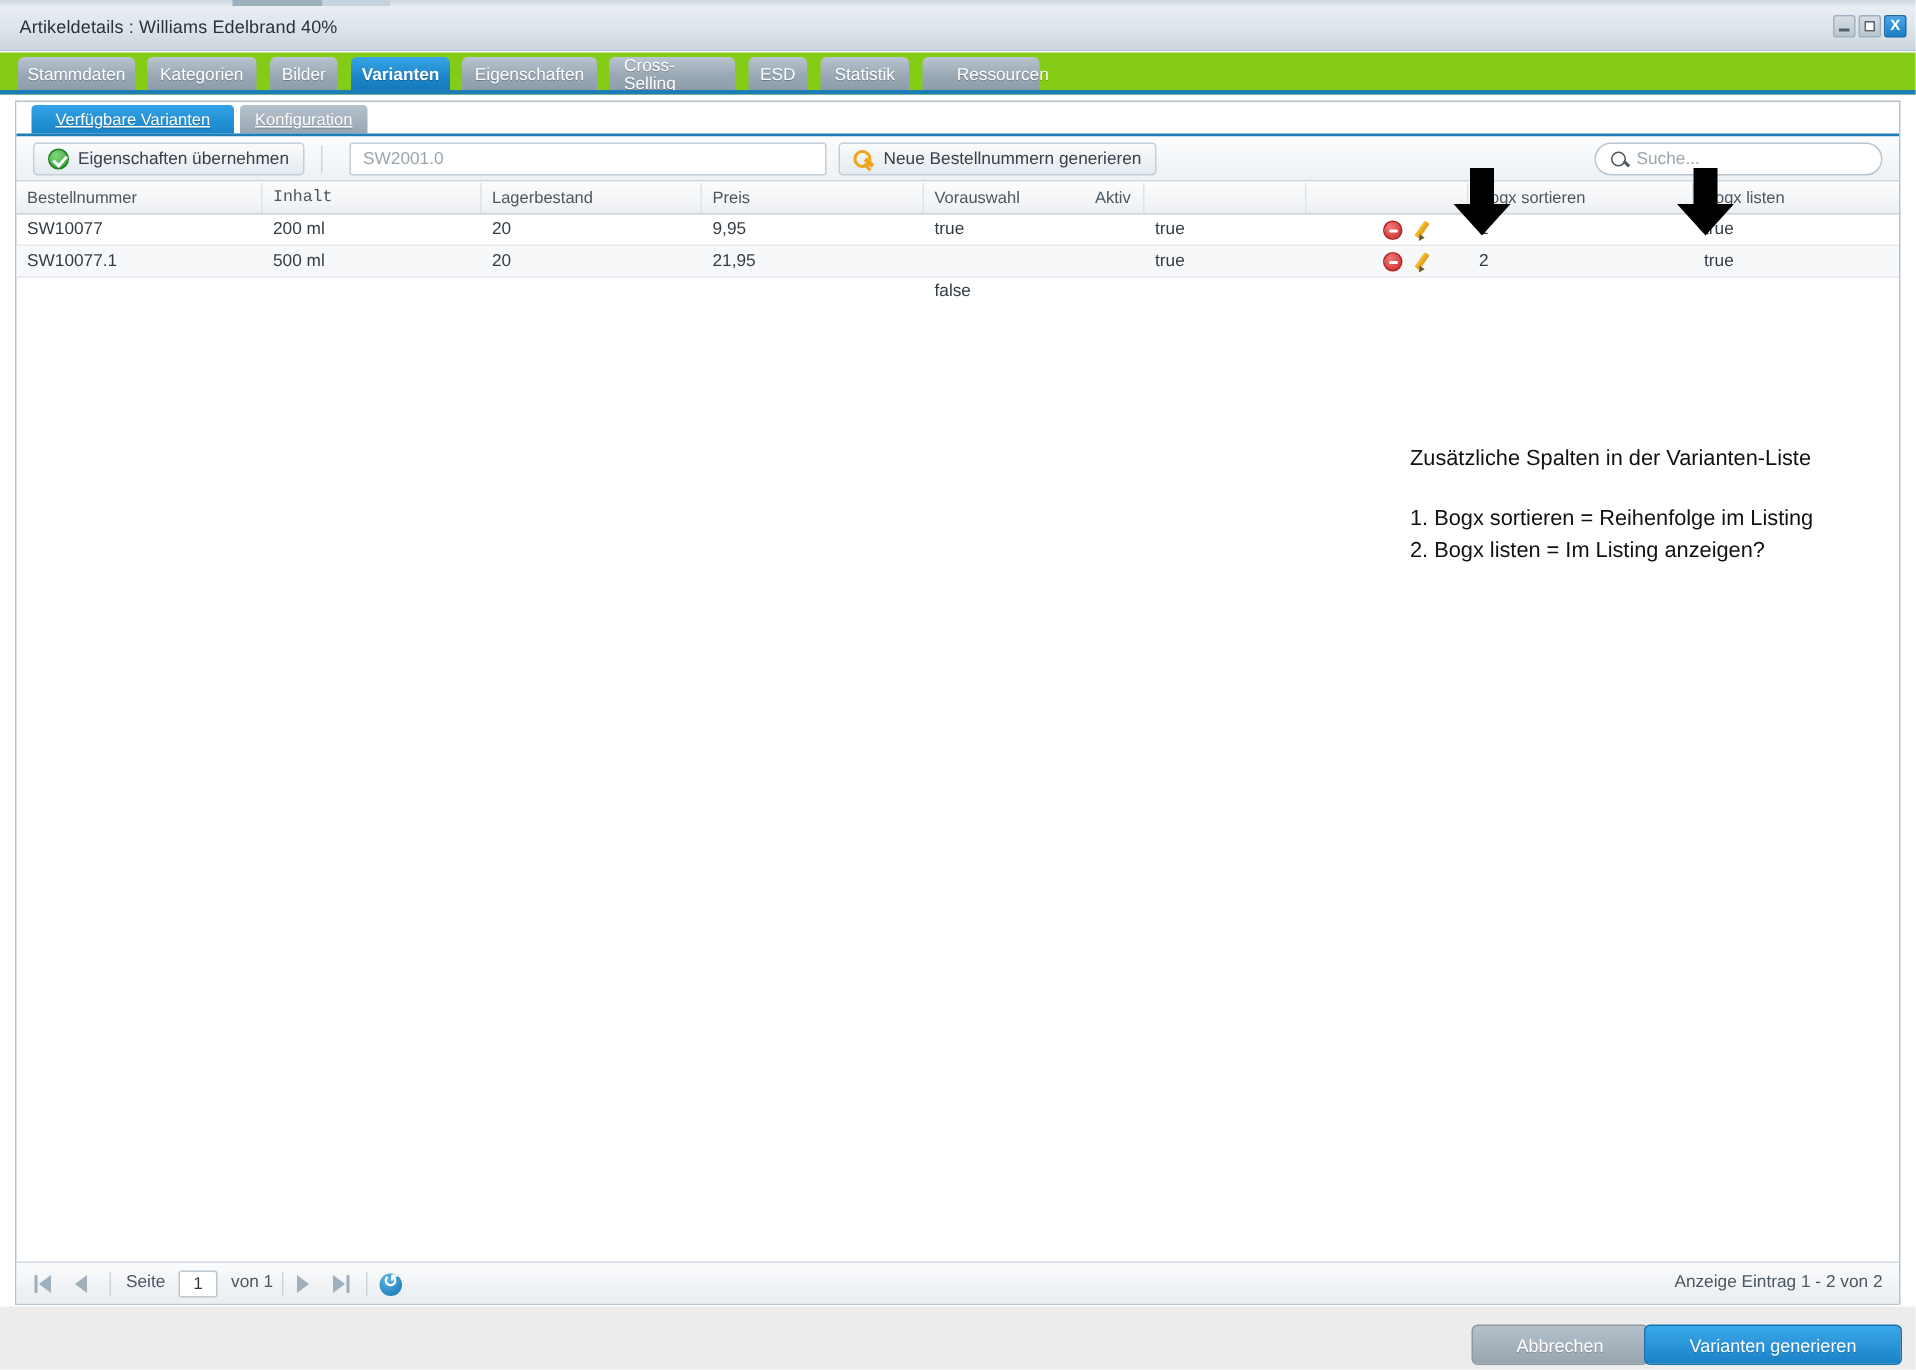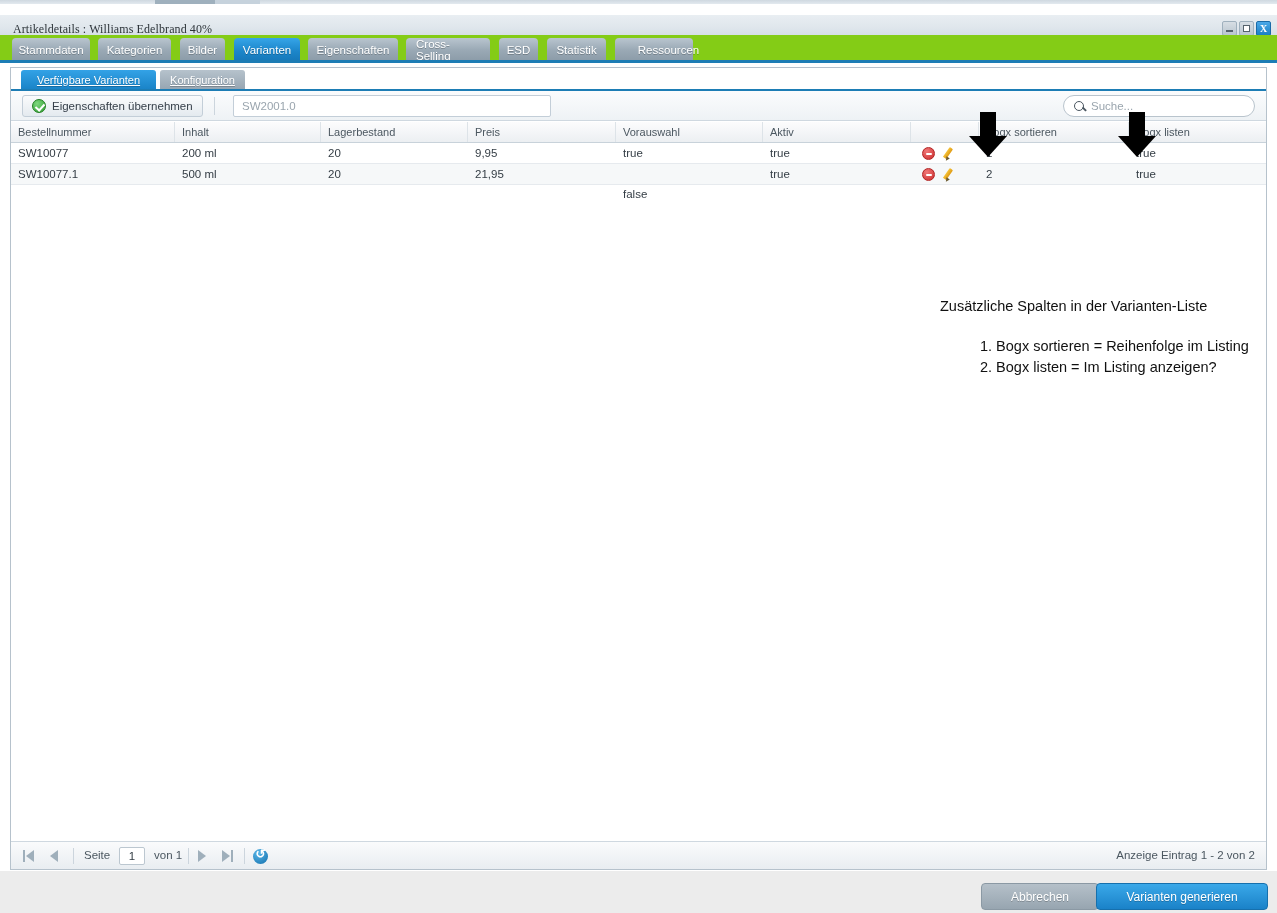--- a/index.html
+++ b/index.html
@@ -27,24 +27,23 @@
   }
 
   
   #window {
     position: absolute; left: 0; top: 4px; width: 1277px; height: 909px;
     background: #ffffff;
   }
 
   
   #titlebar {
-    position: absolute; left: 0; top: 11px; width: 1277px; height: 30px;
+    position: absolute; left: 0; top: 0; width: 1277px; height: 30px;
     background: linear-gradient(to bottom, #e9eef2 0%, #dfe6ec 45%, #ccd6de 100%);
     border-bottom: 1px solid #b4c1cc;
-    font-family: Liberation Serif, serif;
   }
   #titlebar .title {
     position: absolute; left: 13px; top: 7px;
     font-size: 12px; color: #2c3338; font-weight: normal;
     letter-spacing: 0.1px;
   }
   .winbtns { position: absolute; right: 6px; top: 6px; display: flex; gap: 2px; }
   .winbtn {
     width: 15px; height: 15px; border-radius: 2px;
     display: flex; align-items: center; justify-content: center;
@@ -72,20 +71,21 @@
     color: #ffffff;
     font-size: 11.5px;
     display: flex; align-items: center; justify-content: center;
     padding: 0 10px;
     text-shadow: 0 1px 0 rgba(0,0,0,0.25);
     cursor: pointer;
   }
   .tab.active {
     background: linear-gradient(to bottom, #36a5e8 0%, #1c86ca 55%, #1577b8 100%);
     color: #ffffff;
+    font-weight: bold;
   }
 
   
   #panel {
     position: absolute; left: 10px; top: 63px; width: 1257px; height: 803px;
     background: #ffffff;
     border: 1px solid #b6c2cc;
   }
 
   
@@ -238,21 +238,21 @@
   }
   .dn-arrow .head {
     position: absolute; left: 0; top: 24px;
     border-left: 19px solid transparent; border-right: 19px solid transparent;
     border-top: 21px solid #000;
   }
 
   
   #annot { position: absolute; left: 929px; top: 230px; color: #111; }
   #annot .a-title { font-size: 14.5px; margin-bottom: 22px; white-space: nowrap; }
-  #annot .a-line { font-size: 14.5px; line-height: 1.42; white-space: nowrap; margin-left: 40px; }
+  #annot .a-line { font-size: 14.5px; line-height: 1.42; white-space: nowrap; }
 
   
   #pagingbar {
     position: absolute; left: 0; bottom: 0; width: 1255px; height: 28px;
     background: linear-gradient(to bottom, #fafbfc 0%, #e9edf1 100%);
     border-top: 1px solid #cfd8e0;
   }
   .pbtn {
     position: absolute; top: 7px; width: 14px; height: 14px; cursor: pointer;
   }
@@ -343,33 +343,37 @@
     </div>
     <div id="subtabs-underline"></div>
 
     <div id="toolbar">
       <div class="tbbtn" style="left:11px;">
         <span class="icon-check"></span>
         <span>Eigenschaften übernehmen</span>
       </div>
       <div class="tbsep" style="left:203px;"></div>
       <div id="ordernum-field">SW2001.0</div>
+      <div class="tbbtn" style="left:548px;">
+        <span class="icon-key"></span>
+        <span>Neue Bestellnummern generieren</span>
+      </div>
       <div id="searchbox">
         <span class="icon-search"></span>
         <span class="placeholder">Suche...</span>
       </div>
     </div>
 
     <div id="grid-header">
       <div class="gh" style="left:0px;width:164px;">Bestellnummer</div>
-      <div class="gh" style="left:164px;width:146px;">Inhalt</div>
+      <div class="gh" style="left:164px;width:146px;font-family:Liberation Mono, monospace;">Inhalt</div>
       <div class="gh" style="left:310px;width:147px;">Lagerbestand</div>
       <div class="gh" style="left:457px;width:148px;">Preis</div>
       <div class="gh" style="left:605px;width:147px;">Vorauswahl</div>
-      <div class="gh" style="left:752px;width:148px;">Aktiv</div>
+      <div class="gh" style="left:712px;width:148px;">Aktiv</div>
       <div class="gh" style="left:900px;width:68px;"></div>
       <div class="gh" style="left:968px;width:150px;">Bogx sortieren</div>
       <div class="gh" style="left:1118px;width:137px;border-right:none;">Bogx listen</div>
     </div>
 
     <div class="grow" style="top:75px;">
       <div class="gc" style="left:0px;width:164px;">SW10077</div>
       <div class="gc" style="left:164px;width:146px;">200 ml</div>
       <div class="gc" style="left:310px;width:147px;">20</div>
       <div class="gc" style="left:457px;width:148px;">9,95</div>

